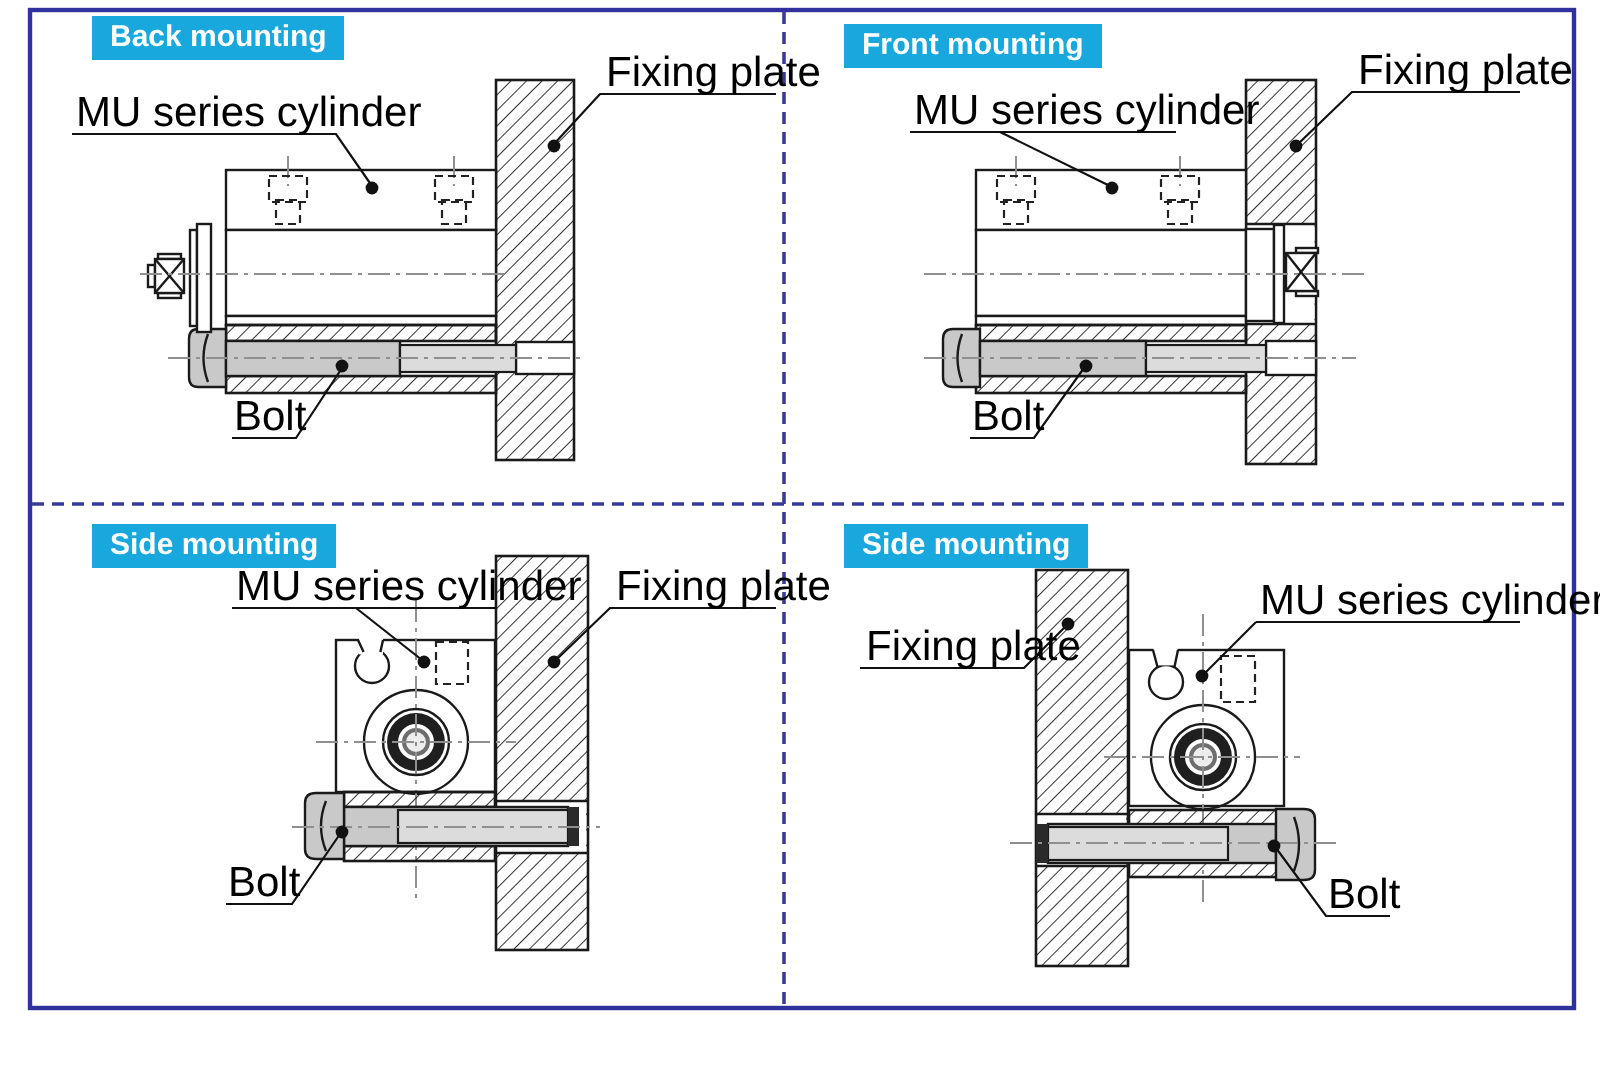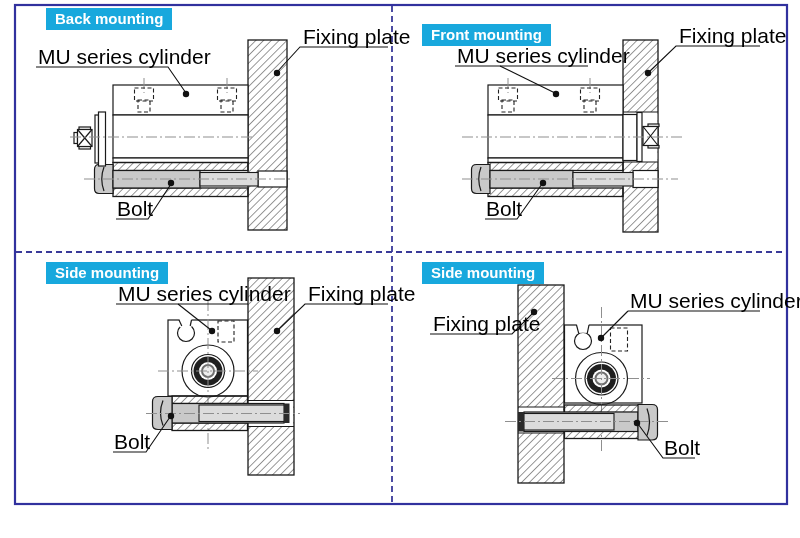--- a/index.html
+++ b/index.html
@@ -220,21 +220,21 @@
       <polyline class="ldr" points="628,311 760,311"></polyline>
           <polyline class="ldr" points="628,311 602,337"></polyline>
           <circle class="dot" cx="601" cy="338" r="3.2"></circle>
       <polyline class="ldr" points="695,458 663,458 638,424"></polyline>
           <circle class="dot" cx="637" cy="423" r="3.2"></circle>
     </g>
   </g>
 </svg>
 
 <div class="title" style="left:18px;top:8px">Back mounting</div>
-<div class="title" style="left:394px;top:24px">Front mounting</div>
+<div class="title" style="left:394px;top:12px">Front mounting</div>
 <div class="title" style="left:18px;top:262px">Side mounting</div>
 <div class="title" style="left:394px;top:262px">Side mounting</div>
 
 <div class="lbl" style="left:38px;top:48px">MU series cylinder</div>
 <div class="lbl" style="left:303px;top:28px">Fixing plate</div>
 <div class="lbl" style="left:117px;top:200px">Bolt</div>
 
 <div class="lbl" style="left:457px;top:47px">MU series cylinder</div>
 <div class="lbl" style="left:679px;top:27px">Fixing plate</div>
 <div class="lbl" style="left:486px;top:200px">Bolt</div>

